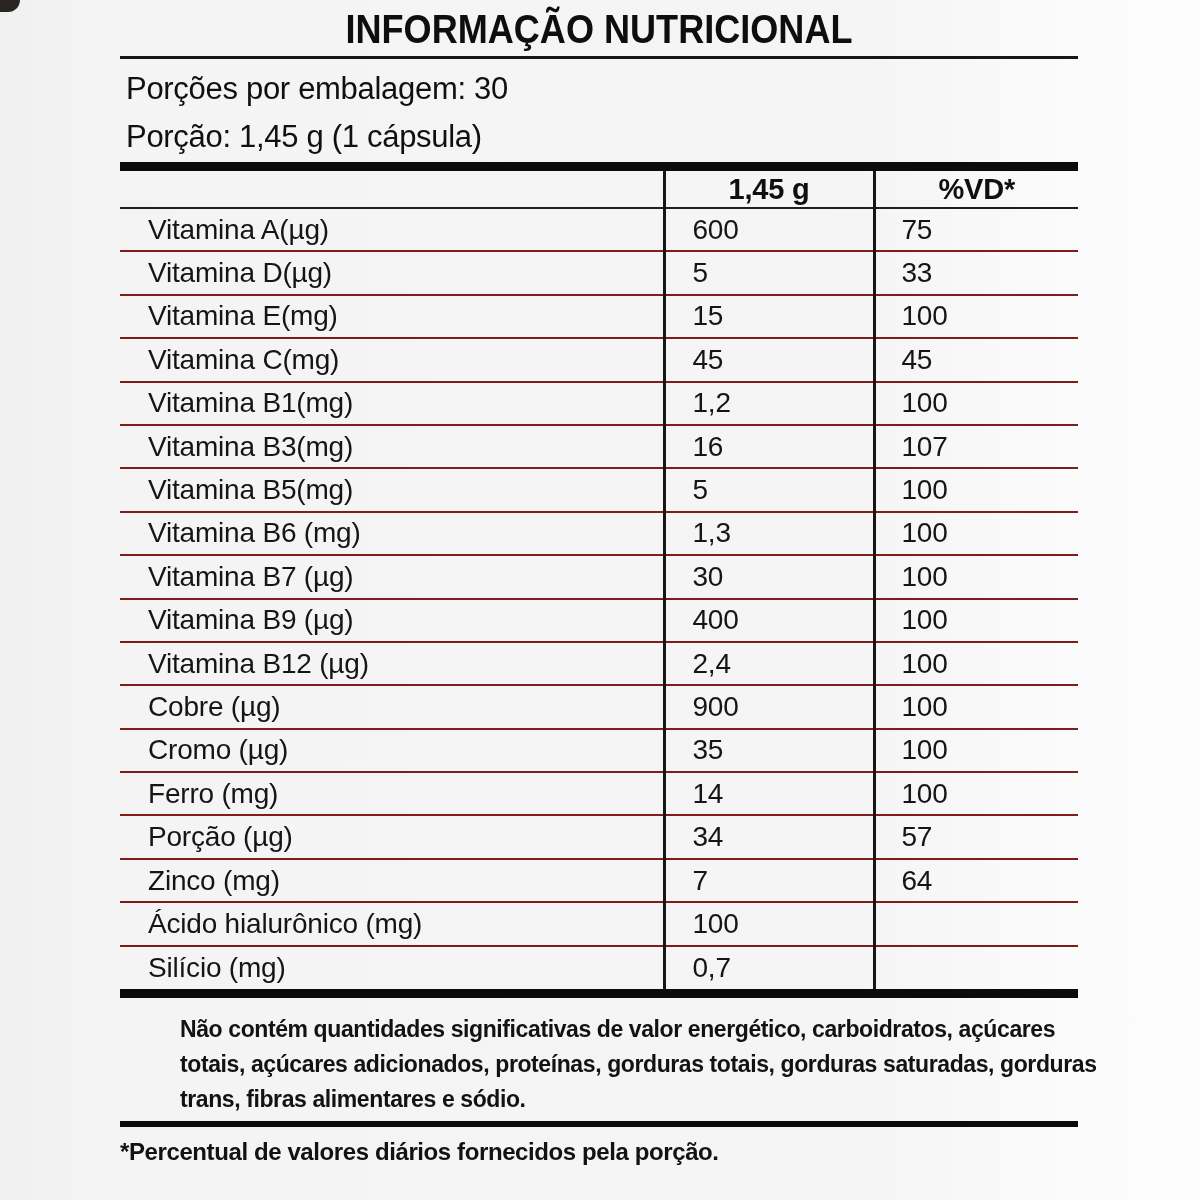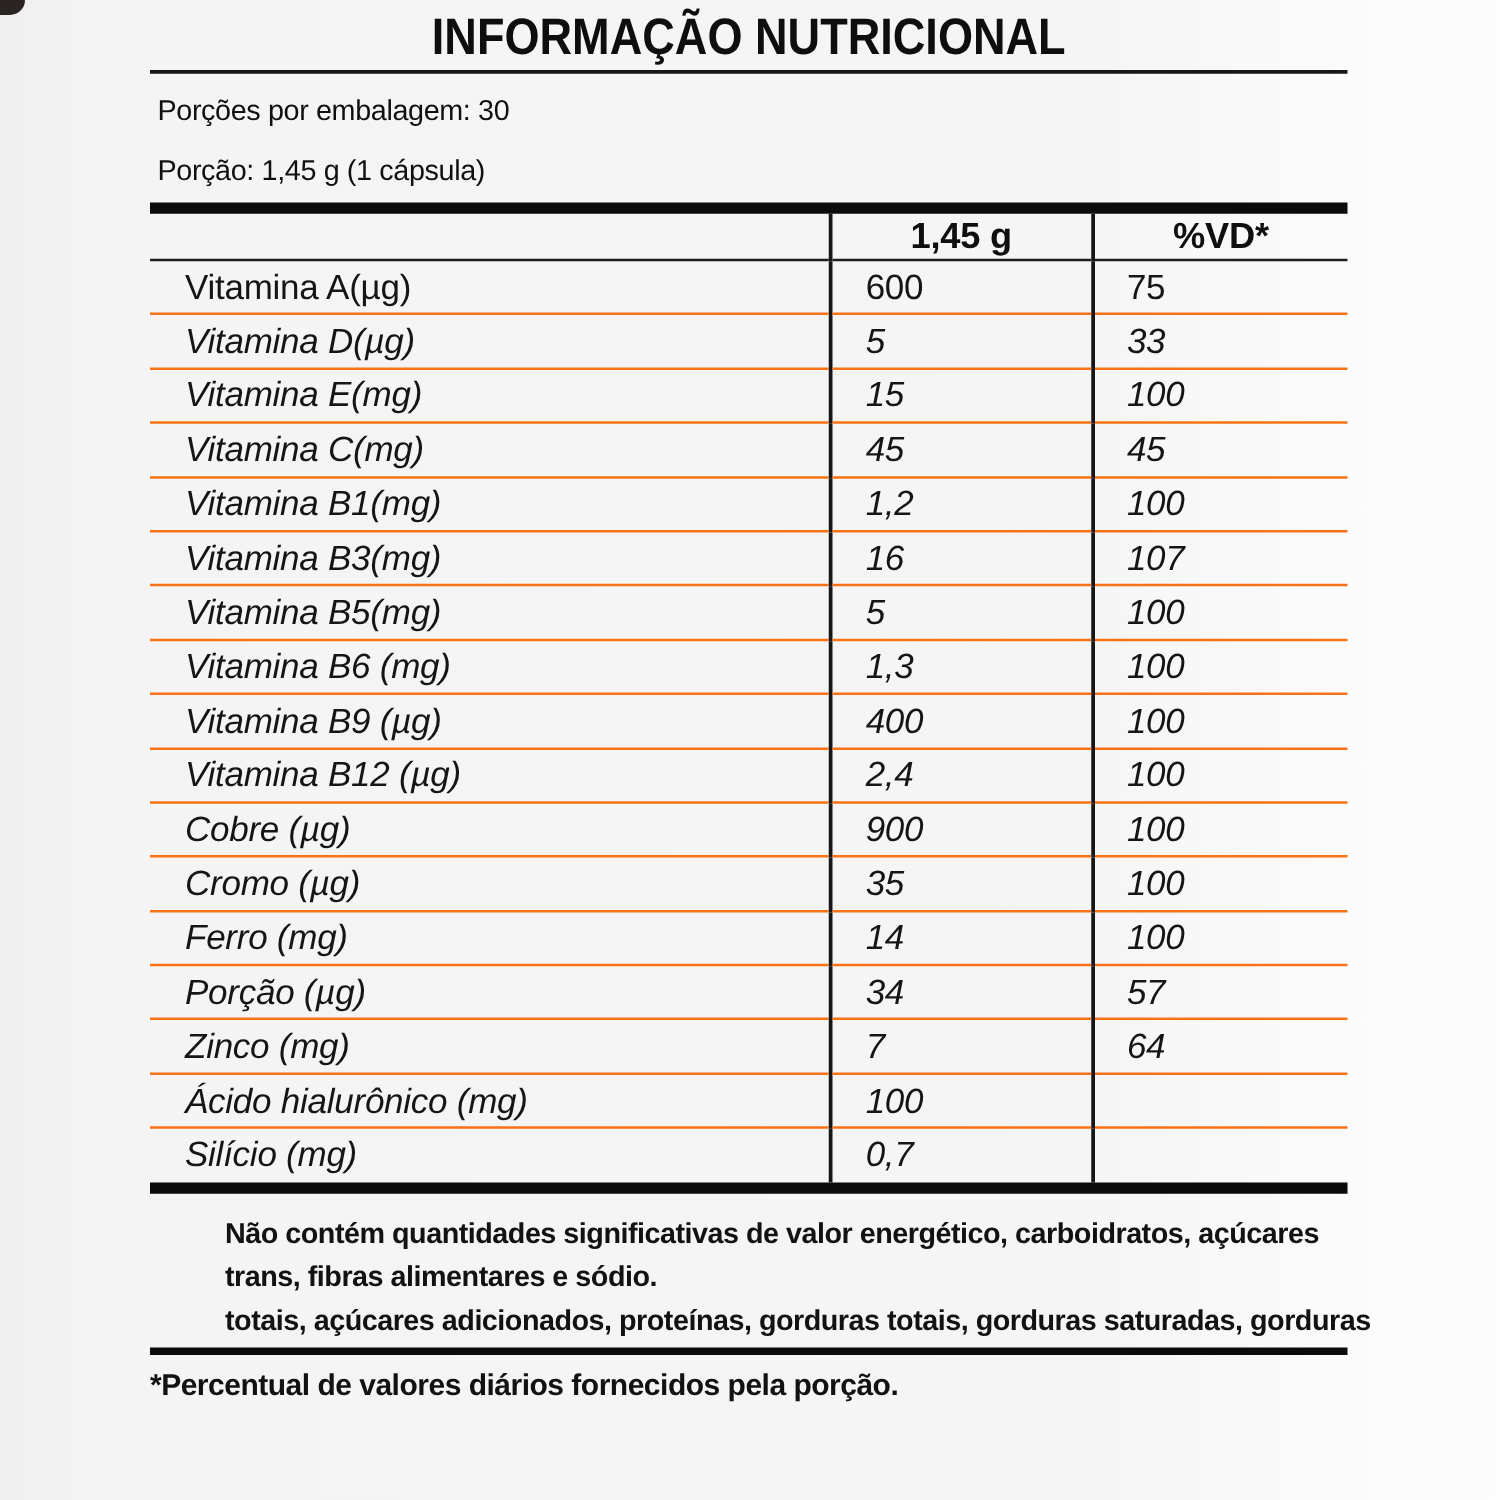--- a/index.html
+++ b/index.html
@@ -37,21 +37,21 @@
     transform: scaleX(0.88);
     transform-origin: 50% 50%;
     white-space: nowrap;
     color: #0e0e0e;
   }
   .title-rule {
     height: 3px;
     background: #161616;
   }
   .serving-line {
-    font-size: 23px;
+    font-size: 31px;
     line-height: 31px;
     margin-top: 14px;
     padding-left: 6px;
     letter-spacing: -0.3px;
     color: #101010;
     white-space: nowrap;
   }
   .serving-line.second { margin-top: 17px; }
   .bar-thick {
     height: 9px;
@@ -76,21 +76,21 @@
   }
   table.nutrients thead tr { height: 37px; }
   table.nutrients thead th {
     font-weight: bold;
     font-size: 29px;
     text-align: center;
     border-bottom: 2px solid #1e1e1e;
     color: #0f0f0f;
   }
   table.nutrients tbody tr { height: 43.4px; }
-  table.nutrients tbody tr + tr td { border-top: 2px solid #f97316; font-style: italic; }
+  table.nutrients tbody tr + tr td { border-top: 2px solid #7f1d1d; }
   table.nutrients th:nth-child(2), table.nutrients td:nth-child(2),
   table.nutrients th:nth-child(3), table.nutrients td:nth-child(3) {
     border-left: 3px solid #161616;
   }
   table.nutrients td:nth-child(1) { padding-left: 28px; }
   table.nutrients td:nth-child(2) { padding-left: 27px; }
   table.nutrients td:nth-child(3) { padding-left: 26px; }
   .footnote-block {
     padding-left: 14px;
     padding-top: 14px;
@@ -183,20 +183,25 @@
           <td>Vitamina B5(mg)</td>
           <td>5</td>
           <td>100</td>
         </tr>
         <tr>
           <td>Vitamina B6 (mg)</td>
           <td>1,3</td>
           <td>100</td>
         </tr>
         <tr>
+          <td>Vitamina B7 (µg)</td>
+          <td>30</td>
+          <td>100</td>
+        </tr>
+        <tr>
           <td>Vitamina B9 (µg)</td>
           <td>400</td>
           <td>100</td>
         </tr>
         <tr>
           <td>Vitamina B12 (µg)</td>
           <td>2,4</td>
           <td>100</td>
         </tr>
         <tr>
@@ -234,21 +239,21 @@
           <td>0,7</td>
           <td></td>
         </tr>
       </tbody>
   </table>
 
   <div class="bar-thick" style="margin-top:0;"></div>
 
   <div class="footnote-block">
     <div class="footnote-line">Não contém quantidades significativas de valor energético, carboidratos, açúcares</div>
+    <div class="footnote-line">totais, açúcares adicionados, proteínas, gorduras totais, gorduras saturadas, gorduras</div>
     <div class="footnote-line">trans, fibras alimentares e sódio.</div>
-    <div class="footnote-line">totais, açúcares adicionados, proteínas, gorduras totais, gorduras saturadas, gorduras</div>
   </div>
 
   <div class="bar-mid"></div>
 
   <div class="dv-note">*Percentual de valores diários fornecidos pela porção.</div>
 
 </div>
 
 </body></html>

